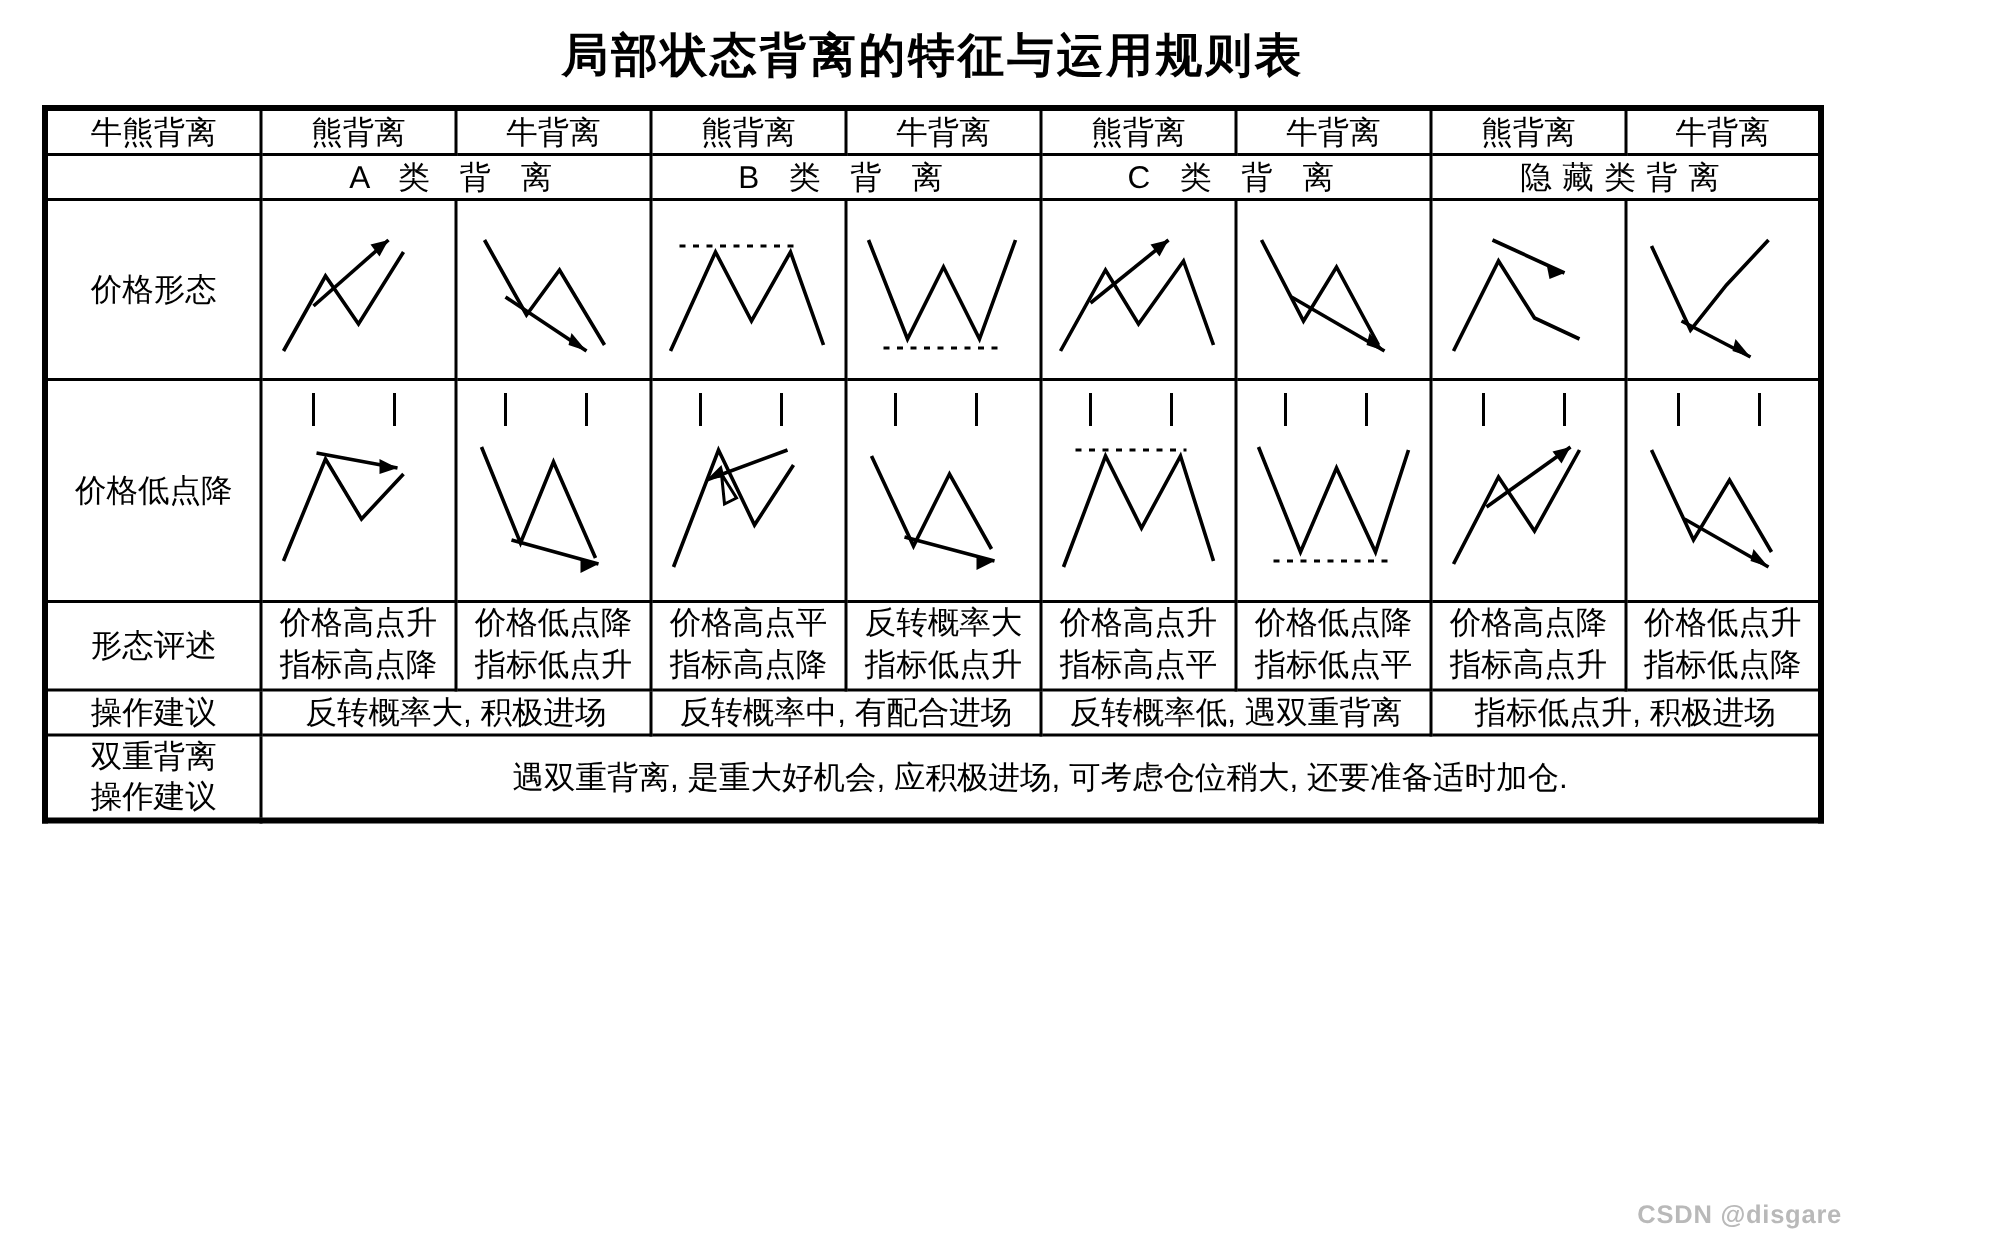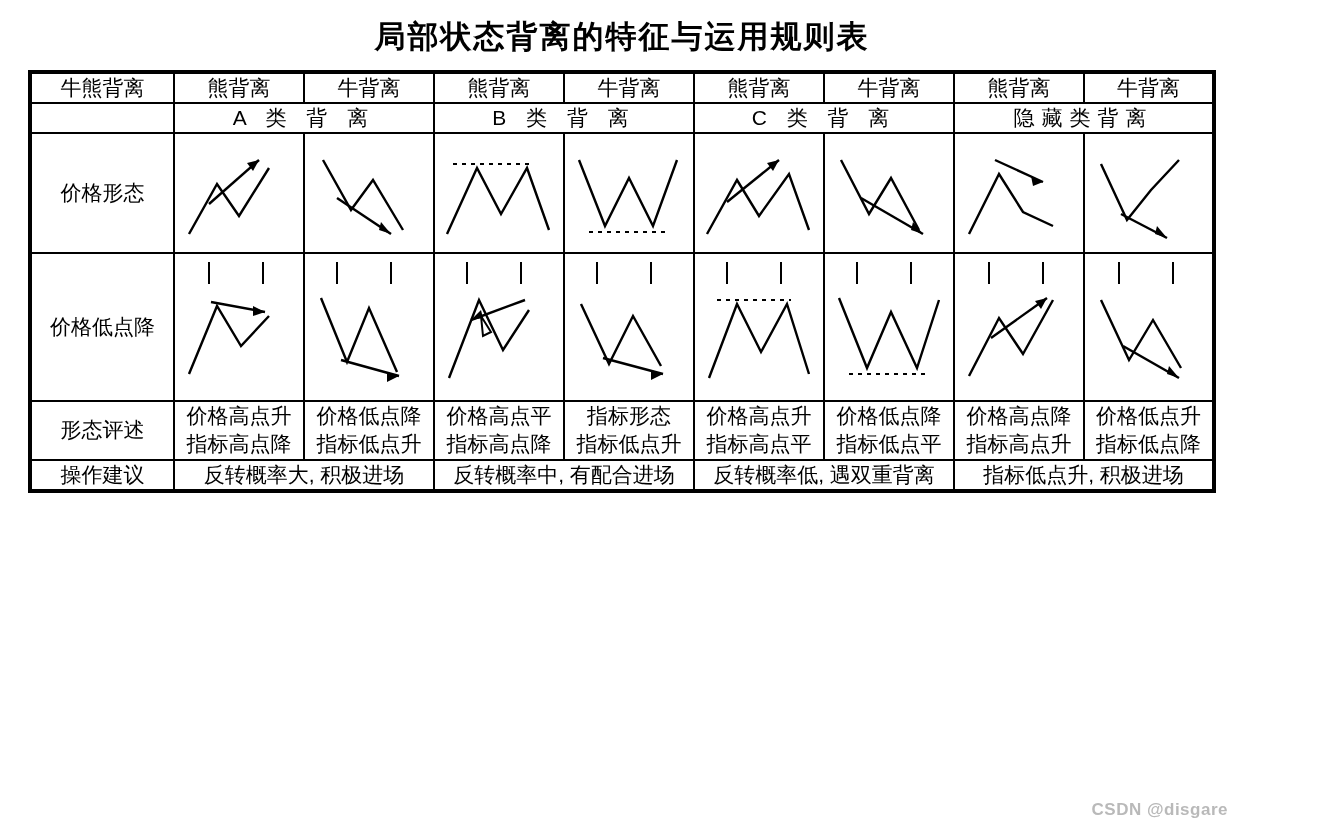--- a/index.html
+++ b/index.html
@@ -300,21 +300,21 @@
       </td>
       <td class="evalcell">
         <div>价格低点降</div>
         <div>指标低点升</div>
       </td>
       <td class="evalcell">
         <div>价格高点平</div>
         <div>指标高点降</div>
       </td>
       <td class="evalcell">
-        <div>指标形态</div>
+        <div>反转概率大</div>
         <div>指标低点升</div>
       </td>
       <td class="evalcell">
         <div>价格高点升</div>
         <div>指标高点平</div>
       </td>
       <td class="evalcell">
         <div>价格低点降</div>
         <div>指标低点平</div>
       </td>
@@ -329,17 +329,24 @@
     </tr>
 
     <tr>
       <td class="rowlabel">操作建议</td>
       <td colspan="2" class="advice">反转概率大, 积极进场</td>
       <td colspan="2" class="advice">反转概率中, 有配合进场</td>
       <td colspan="2" class="advice">反转概率低, 遇双重背离</td>
       <td colspan="2" class="advice">指标低点升, 积极进场</td>
     </tr>
 
+    <tr>
+      <td class="dbl-label">
+        <div>双重背离</div>
+        <div>操作建议</div>
+      </td>
+      <td colspan="8" class="dbl-text">遇双重背离, 是重大好机会, 应积极进场, 可考虑仓位稍大, 还要准备适时加仓.</td>
+    </tr>
   </tbody>
     </table>
 
   <div class="watermark">CSDN @disgare</div>
 </div>
 
 </body></html>

